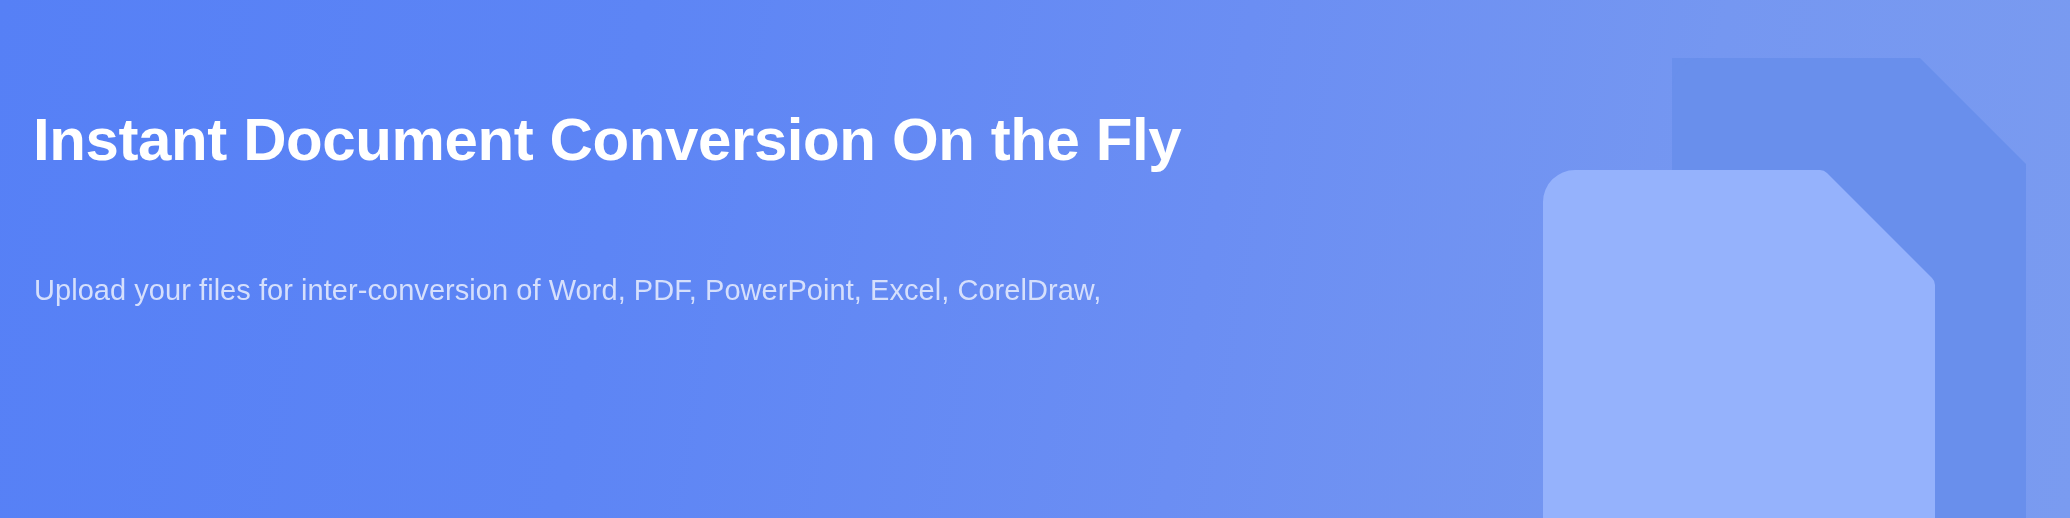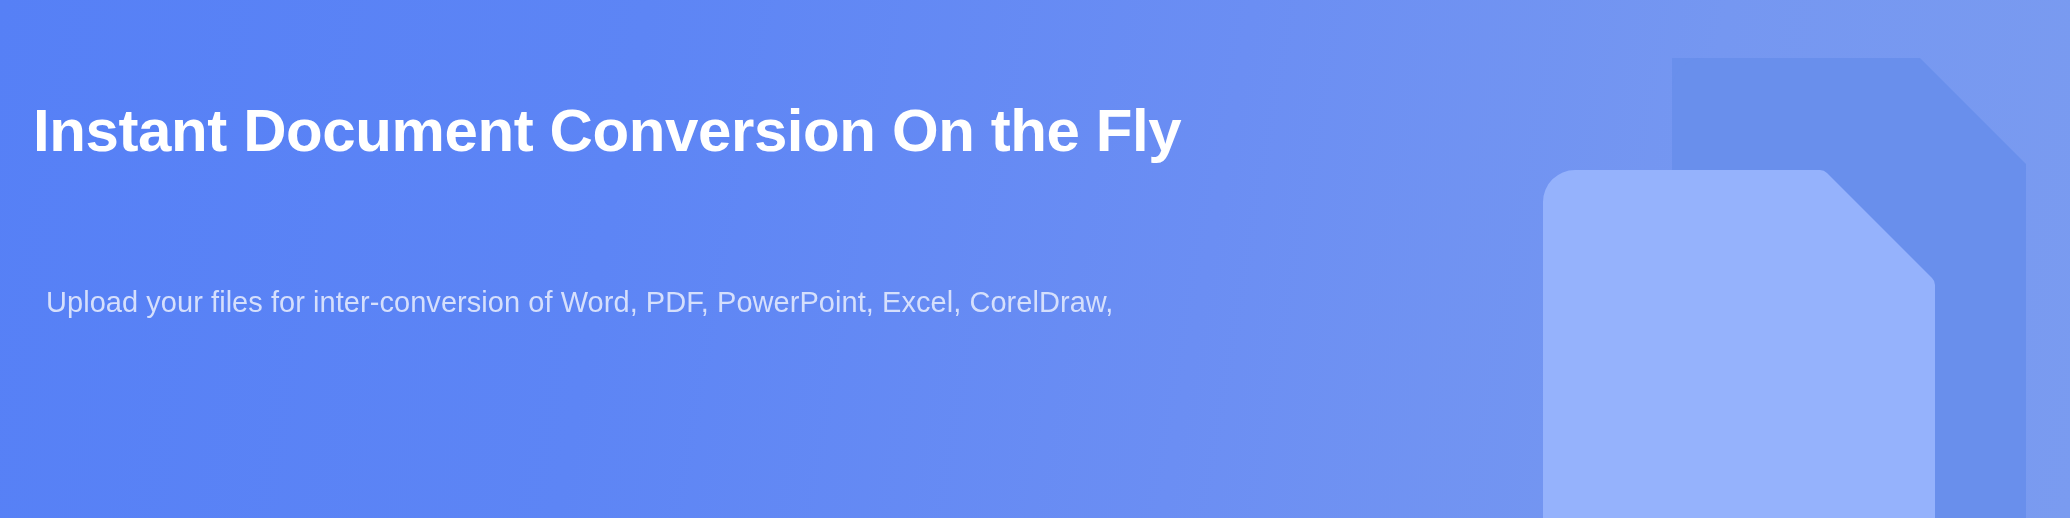--- a/index.html
+++ b/index.html
@@ -42,35 +42,35 @@
     position: absolute;
     left: 33px;
     top: 0;
     width: 1200px;
     height: 518px;
   }
 
   .headline {
     position: absolute;
     left: 0;
-    top: 95px;
+    top: 104px;
     margin: 0;
     color: #ffffff;
     font-size: 60px;
     line-height: 72px;
     font-weight: bold;
     letter-spacing: -0.4px;
     white-space: nowrap;
   }
 
   .subcopy {
     position: absolute;
     left: 1px;
     top: 268px;
-    margin: 12px;
+    margin: 0;
     color: #d5dffc;
     font-size: 29px;
     line-height: 44px;
     font-weight: normal;
     letter-spacing: 0.05px;
     max-width: 1060px;
   }
   .subcopy .line {
     display: block;
     white-space: nowrap;

